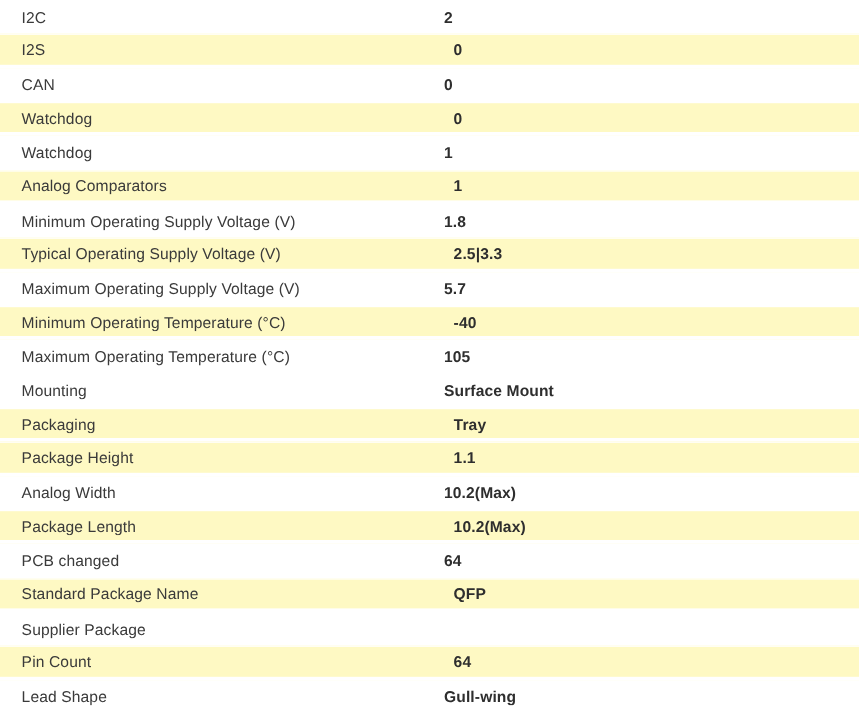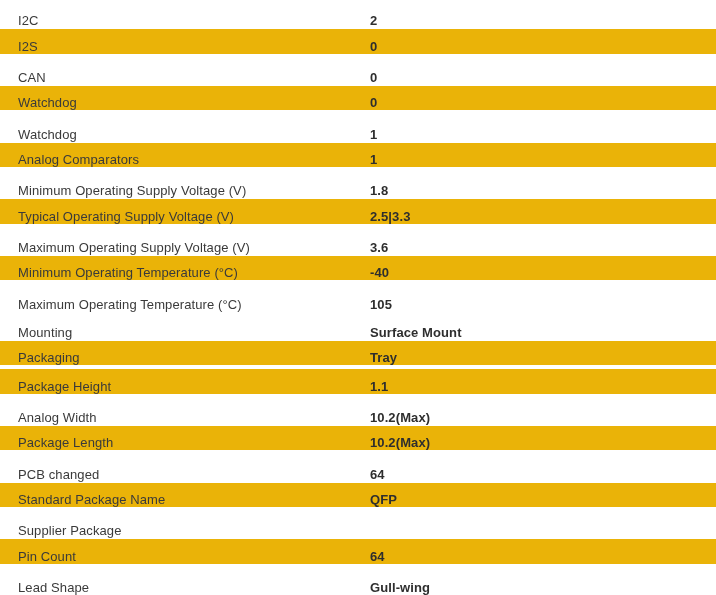--- a/index.html
+++ b/index.html
@@ -13,29 +13,30 @@
     overflow: hidden;
     font-family: "Liberation Sans", "DejaVu Sans", sans-serif;
     font-size: 13px;
     color: #333333;
   }
   .spec-table {
     width: 716px;
   }
   .spec-row {
     display: flex;
-    align-items: flex-end;
+    align-items: center;
     height: 28.333px;
     box-sizing: border-box;
     background: #ffffff;
   }
   .spec-row.alt {
-    background: #eab308;
+    background: #fef9c3;
     border-top: 1px solid #ffffff;
     border-bottom: 3px solid #ffffff;
+    gap: 8px;
   }
   .spec-label {
     flex: 0 0 352px;
     padding-left: 18px;
     box-sizing: content-box;
     color: #3a3a3a;
     letter-spacing: 0.1px;
     white-space: nowrap;
     overflow: hidden;
   }
@@ -79,21 +80,21 @@
     <div class="spec-row">
       <span class="spec-label">Minimum Operating Supply Voltage (V)</span>
       <span class="spec-value">1.8</span>
     </div>
     <div class="spec-row alt">
       <span class="spec-label">Typical Operating Supply Voltage (V)</span>
       <span class="spec-value">2.5|3.3</span>
     </div>
     <div class="spec-row">
       <span class="spec-label">Maximum Operating Supply Voltage (V)</span>
-      <span class="spec-value">3.6</span>
+      <span class="spec-value">5.7</span>
     </div>
     <div class="spec-row alt">
       <span class="spec-label">Minimum Operating Temperature (°C)</span>
       <span class="spec-value">-40</span>
     </div>
     <div class="spec-row">
       <span class="spec-label">Maximum Operating Temperature (°C)</span>
       <span class="spec-value">105</span>
     </div>
     <div class="spec-row">

